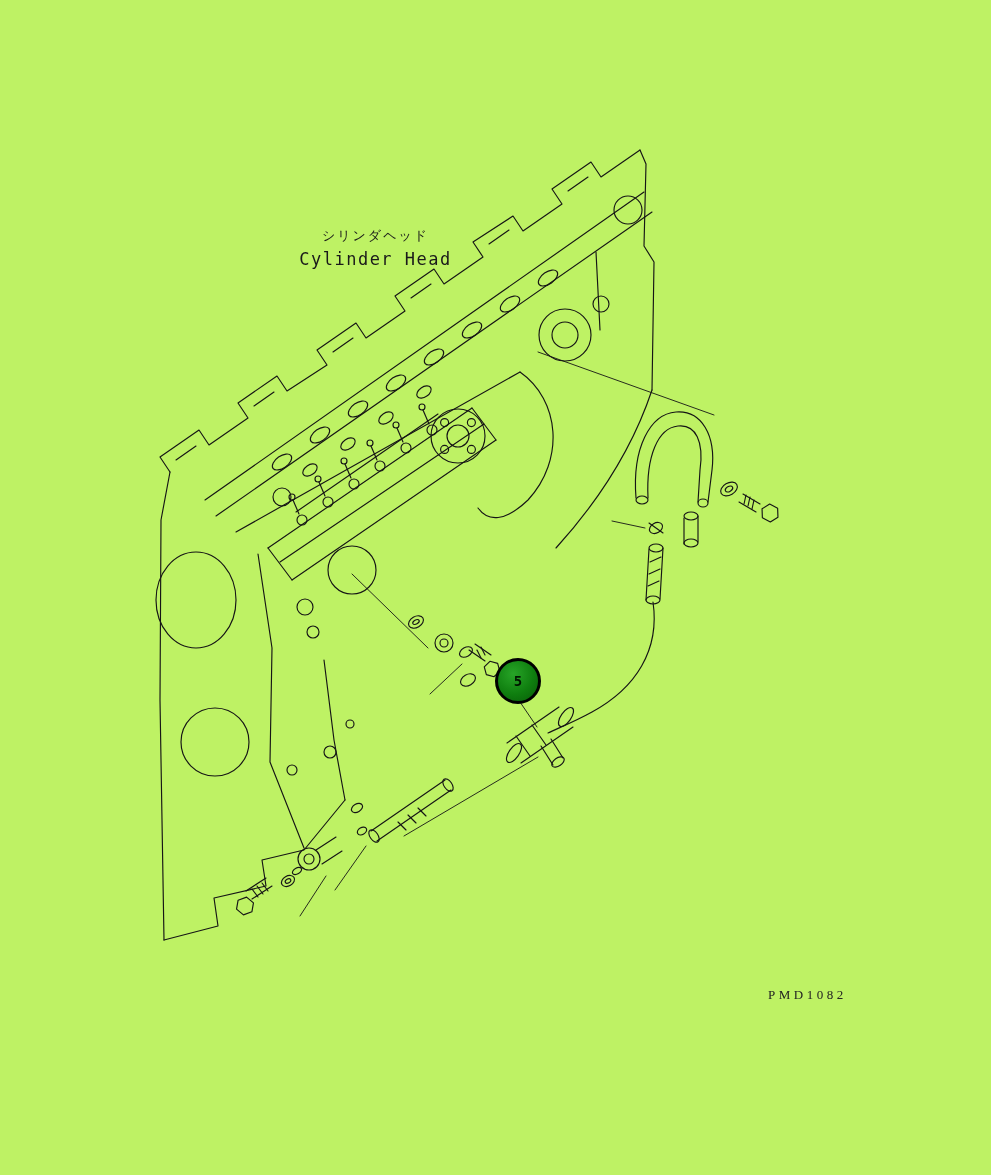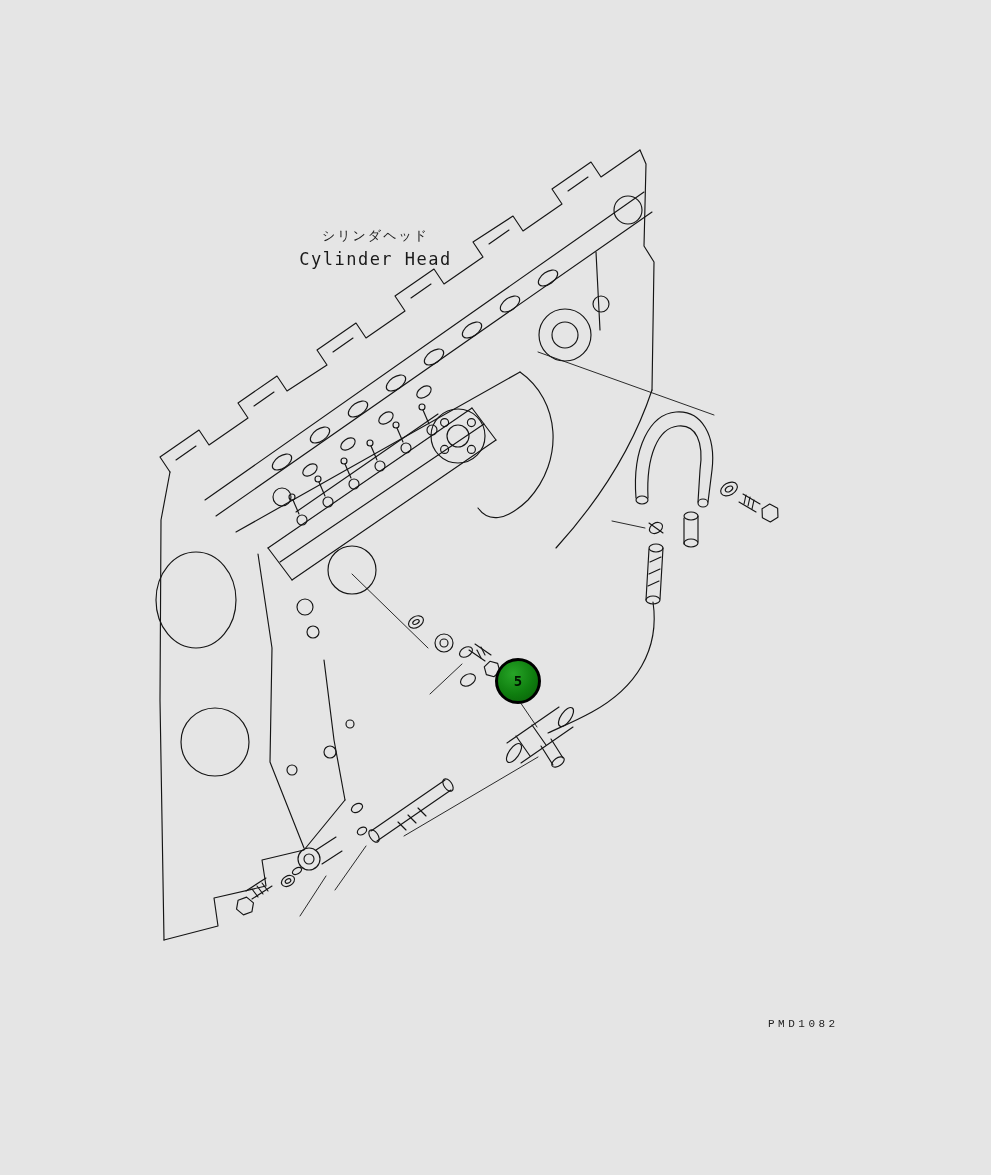--- a/index.html
+++ b/index.html
@@ -1,39 +1,39 @@
 <!DOCTYPE html>
 <html><head>
 <meta charset="utf-8">
 <style>
   html,body{margin:0;padding:0;background:#ffffff;}
   .canvas{
-    position:relative;width:991px;height:1175px;background:#e5e5e5;
+    position:relative;width:991px;height:1175px;background:#bef264;
     overflow:hidden;font-family:"DejaVu Sans",sans-serif;color:#1a1a1a;
   }
   .drawing{position:absolute;left:0;top:0;}
   .title-block{
     position:absolute;left:293px;top:226px;width:165px;text-align:center;
     font-family:"DejaVu Sans Mono","Liberation Mono",monospace;line-height:1.55;
   }
   .title-jp{font-size:13px;letter-spacing:2px;}
   .title-en{font-size:17px;letter-spacing:1.5px;}
   .callout{
     position:absolute;left:495px;top:658px;width:46px;height:46px;border-radius:50%;
     background:radial-gradient(circle at 38% 32%, #27a427 0%, #0f7e0f 55%, #075c07 100%);
     border:3px solid #000;box-sizing:border-box;
     display:flex;align-items:center;justify-content:center;cursor:pointer;
   }
   .callout-num{
     font-size:14px;font-weight:bold;color:#001500;
     font-family:"DejaVu Sans Mono","Liberation Mono",monospace;
   }
   .drawing-code{
-    position:absolute;left:768px;top:1018px;font-size:11px;letter-spacing:3.5px;
-    font-family:Liberation Mono, monospace;color:#222;
+    position:absolute;left:768px;top:987px;font-size:13px;letter-spacing:3.5px;
+    font-family:Liberation Serif, serif;color:#222;
   }
   svg *{vector-effect:non-scaling-stroke;}
 </style>
 </head>
 <body>
 
 <div class="canvas">
 
   <svg class="drawing" width="991" height="1175" viewBox="0 0 991 1175" fill="none" stroke="#151515" stroke-width="1.15" stroke-linecap="round" stroke-linejoin="round">
 

